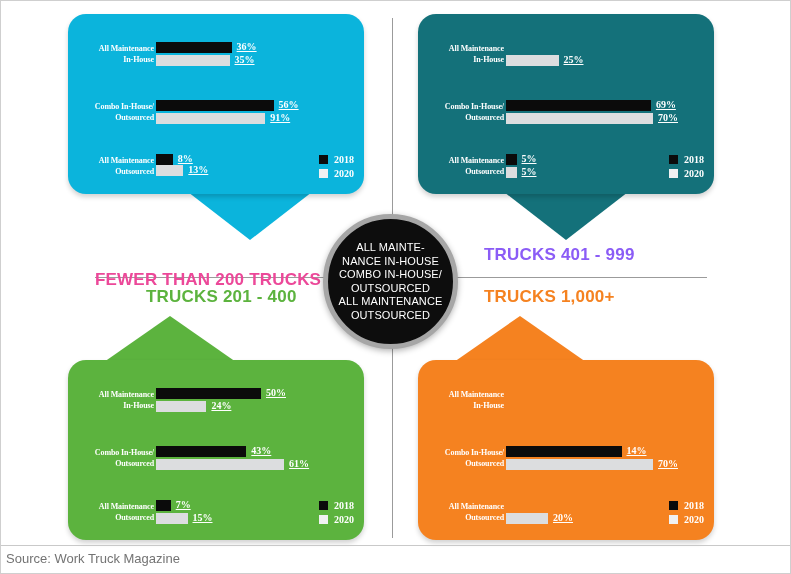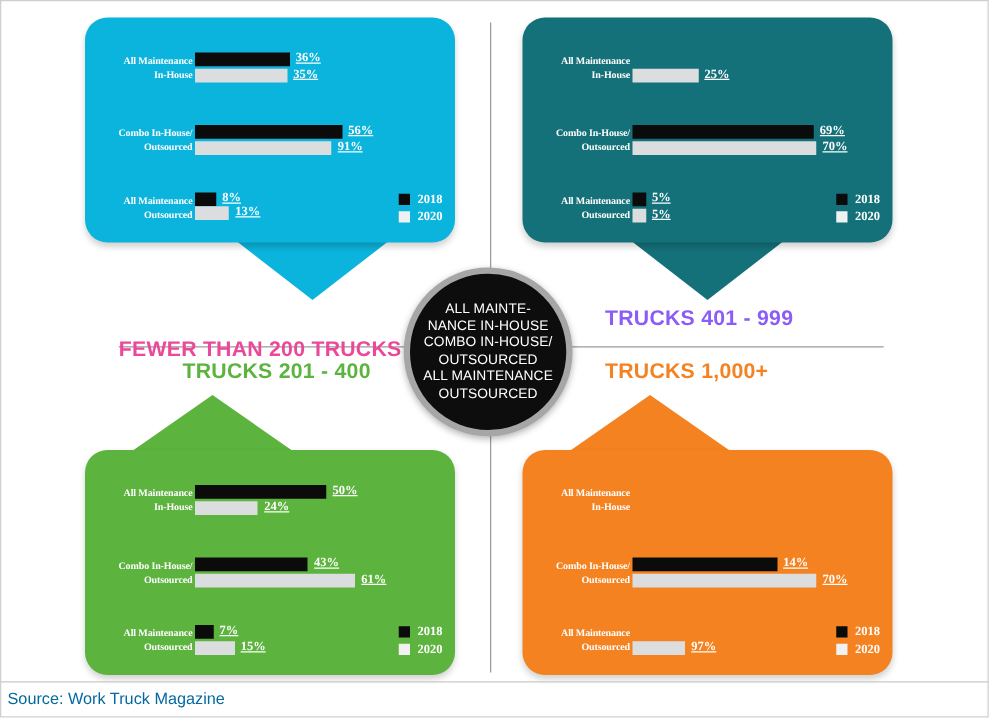--- a/index.html
+++ b/index.html
@@ -142,21 +142,21 @@
   #cap-orange { left:484px; top:287px; color:#F58220; }
 
   
   #footer-rule {
     position:absolute; left:0; top:545px; width:791px; height:1px;
     background:#c9c9c9;
   }
   #source {
     position:absolute; left:6px; top:551px;
     font-family:"Liberation Sans", sans-serif;
-    font-size:13px; color:#0369a1;
+    font-size:13px; color:#737373;
   }
   #outer-border {
     position:absolute; left:0; top:0; width:791px; height:574px;
     border:1px solid #cfcfcf; pointer-events:none;
   }
 </style>
 </head>
 <body>
 
 <div id="stage">
@@ -359,21 +359,21 @@
               <div class="val" style="left: 152px;">70%</div>
             </div>
           </div>
         </div>
         <div class="group" style="top: 140px; height: 26px;">
           <div class="lbl" style="top: 1px; white-space: pre-line;">All Maintenance
 Outsourced</div>
           <div class="track">
             <div class="barrow" style="top: 13px; width: 100%;">
               <div class="bar y2020" style="width: 42px;"></div>
-              <div class="val" style="left: 47px;">97%</div>
+              <div class="val" style="left: 47px;">20%</div>
             </div>
           </div>
         </div>
       </div>
     <div class="legend">
       <div class="row">
         <span class="swatch dark"></span>
         <span class="ltxt">2018</span>
       </div>
       <div class="row">

